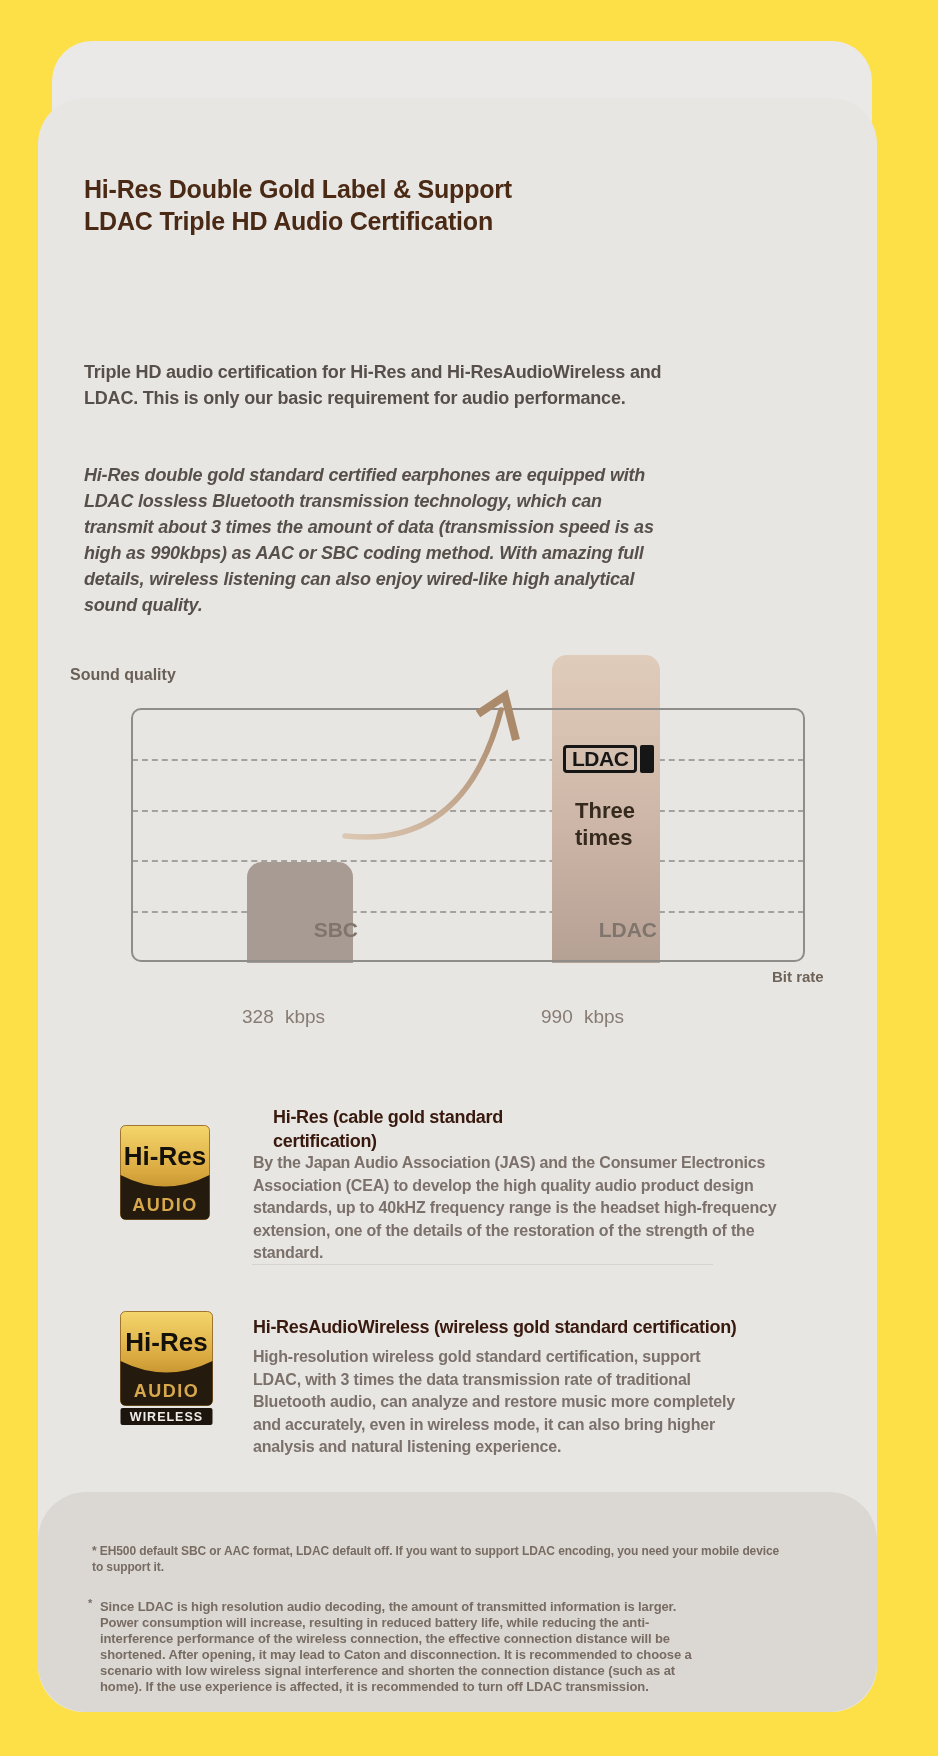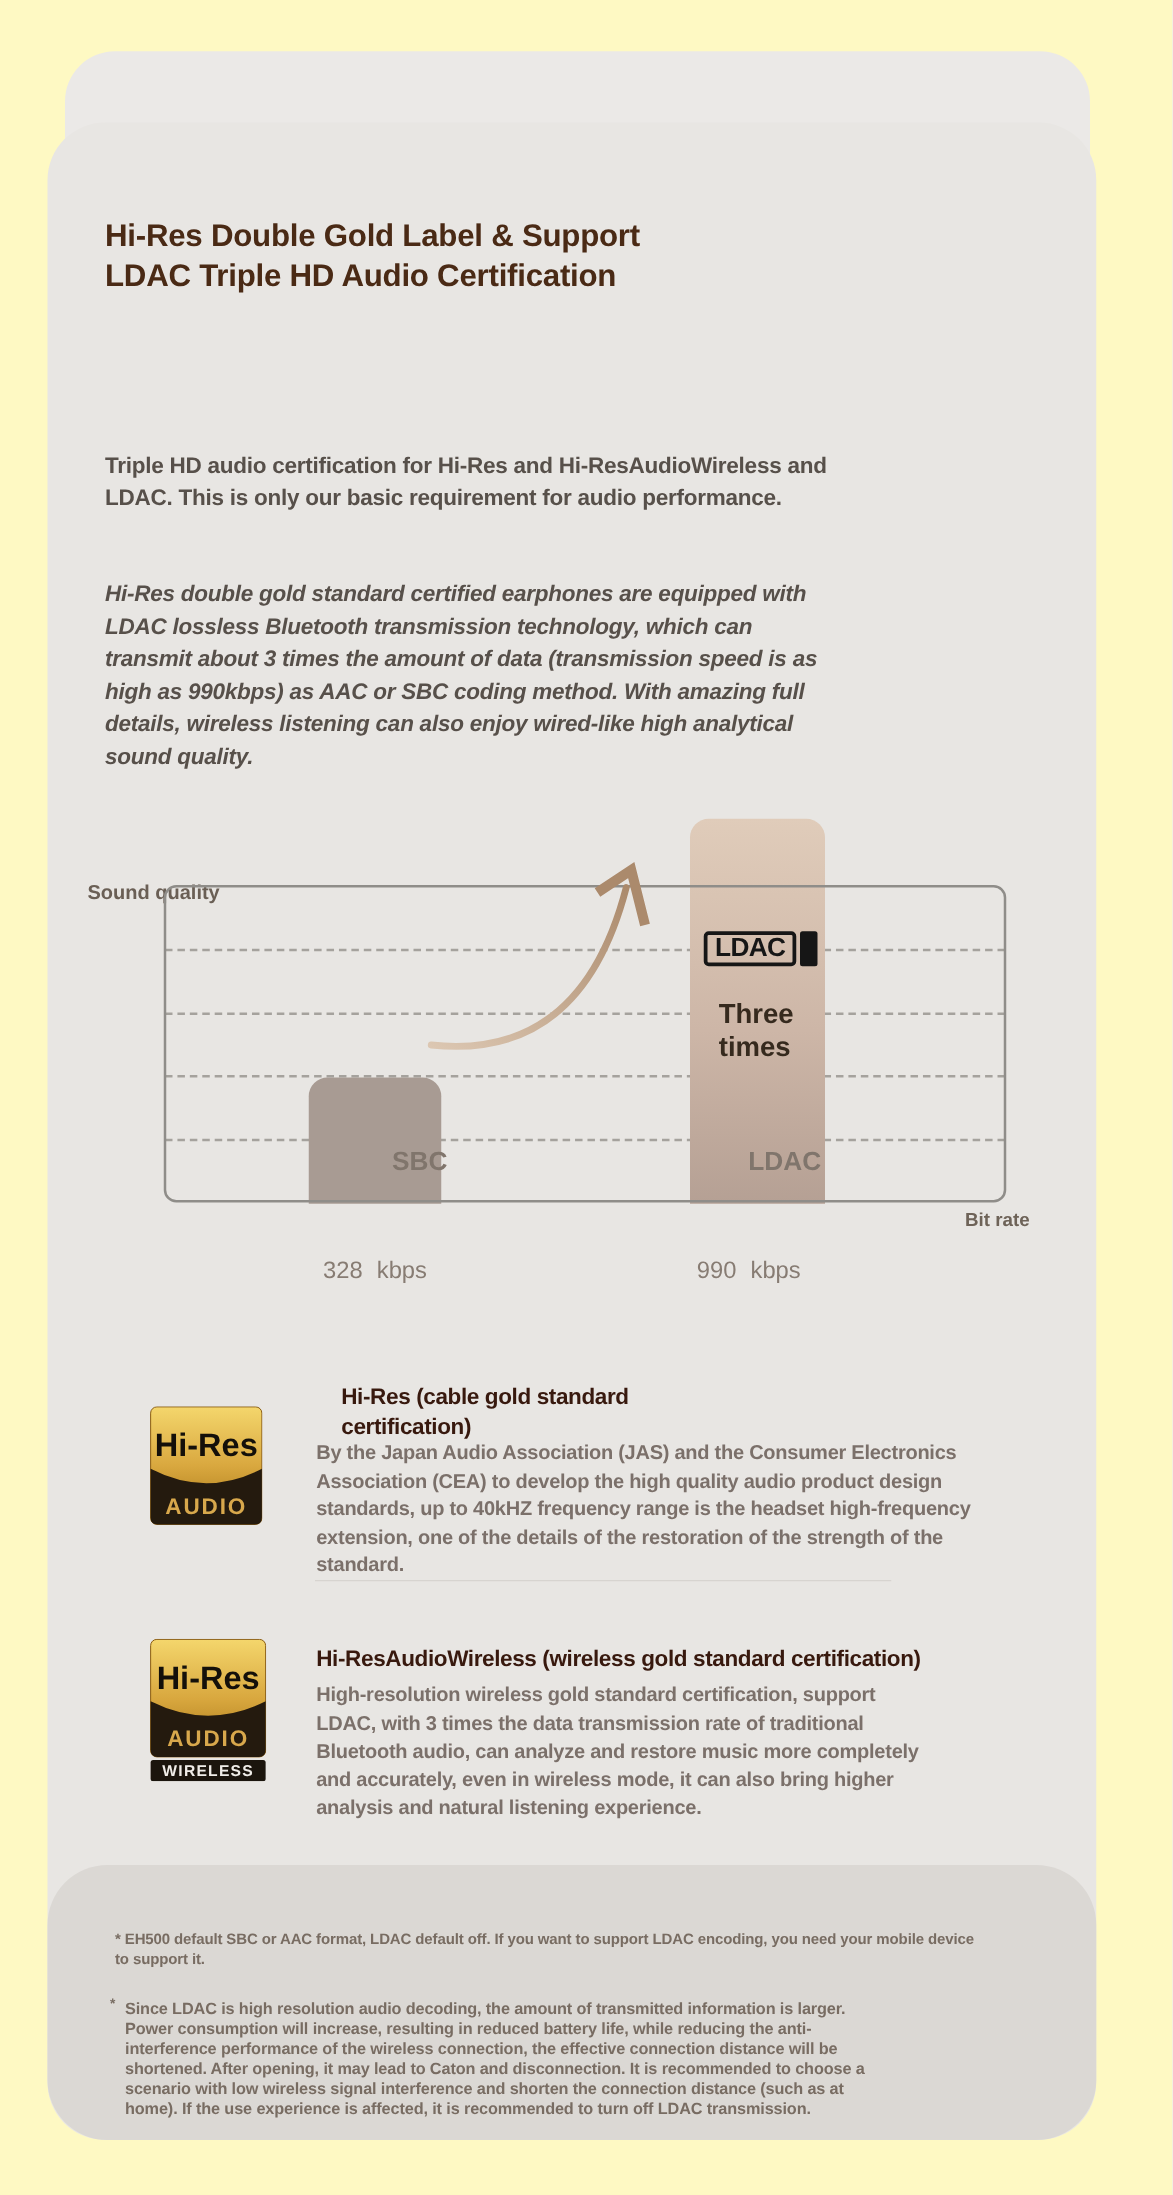--- a/index.html
+++ b/index.html
@@ -1,55 +1,55 @@
 <!DOCTYPE html>
 <html><head>
 <meta charset="utf-8">
 <style>
   html,body{margin:0;padding:0;background:#f1f0ef;}
-  #page{position:relative;width:938px;height:1756px;margin:0 auto;background:#fef9c3;
+  #page{position:relative;width:938px;height:1756px;margin:0 auto;background:#fde047;
         font-family:"Liberation Sans",sans-serif;overflow:hidden;}
   .abs{position:absolute;}
   .pre{white-space:pre-line;}
 
   
   .back-card{left:52px;top:41px;width:820px;height:230px;background:#ebe9e7;border-radius:40px;}
   .main-card{left:38px;top:98px;width:839px;height:1614px;background:#e8e6e3;border-radius:46px;}
   .footer-panel{left:38px;top:1492px;width:839px;height:220px;background:#dbd8d4;border-radius:48px;}
 
   
   .title{left:84px;top:156px;width:620px;font-size:25px;line-height:32px;font-weight:700;
          color:#4a2a15;letter-spacing:-0.2px;}
   .para{left:84px;width:690px;font-size:18px;line-height:26px;font-weight:700;color:#57504a;
         letter-spacing:-0.2px;}
   .para1{top:342px;margin-top:17px;}
   .para2{top:444px;font-style:italic;}
 
   
-  .ylabel{left:70px;top:706px;font-size:16px;font-weight:700;color:#6a5f55;}
+  .ylabel{left:70px;top:666px;font-size:16px;font-weight:700;color:#6a5f55;}
   .xlabel{left:772px;top:968px;font-size:15px;font-weight:700;color:#6e6358;}
   .frame{left:131px;top:708px;width:674px;height:254px;border:2px solid #8f8d89;
          border-radius:10px;box-sizing:border-box;}
   .gridline{left:132px;width:672px;height:0;border-top:2px dashed #a5a29d;}
   .bar{border-radius:15px 15px 0 0;}
   .bar-sbc{left:247px;top:862px;width:106px;height:101px;background:#a89b93;}
   .bar-ldac{left:552px;top:655px;width:108px;height:308px;
             background:linear-gradient(180deg,#e0ccba 0%,#cdb6a7 55%,#b5a094 100%);}
   .arrow-svg{left:330px;top:670px;width:195px;height:180px;}
 
   .ldac-badge{left:563px;top:745px;height:28px;display:flex;align-items:stretch;}
   .ldac-badge .bx{border:3px solid #161616;border-radius:4px;box-sizing:border-box;
         display:flex;align-items:center;padding:0 6px;font-size:21px;font-weight:700;color:#161616;
         letter-spacing:-0.5px;}
   .ldac-badge .blk{width:14px;margin-left:3px;background:#161616;border-radius:2px;}
   .times-note{left:575px;top:797px;font-size:22px;line-height:27px;font-weight:700;color:#362a1e;}
 
   .cat{top:918px;width:116px;text-align:right;font-size:21px;font-weight:700;color:#80756c;}
   .cat.c0{left:242px;} .cat.c1{left:541px;}
-  .val{top:1006px;width:116px;text-align:center;font-size:19px;font-weight:400;color:#877c73;word-spacing:6px;}
+  .val{top:1006px;width:116px;text-align:left;font-size:19px;font-weight:400;color:#877c73;word-spacing:6px;}
   .val.c0{left:242px;} .val.c1{left:541px;}
 
   
   .sec-heading{left:253px;font-size:18px;line-height:24px;font-weight:700;color:#38190e;letter-spacing:-0.3px;}
   .sec-body{left:253px;width:600px;font-size:16px;line-height:22.6px;font-weight:700;color:#7b706a;
             letter-spacing:-0.2px;}
   .h1{top:1090px;margin-left:20px;} .b1{top:1136px;}
   .divider{left:252px;top:1264px;width:461px;height:0;border-top:1px solid #d7d4d0;}
   .h2{top:1300px;} .b2{top:1330px;}
   .logo1{left:120px;top:1125px;width:90px;height:95px;}

